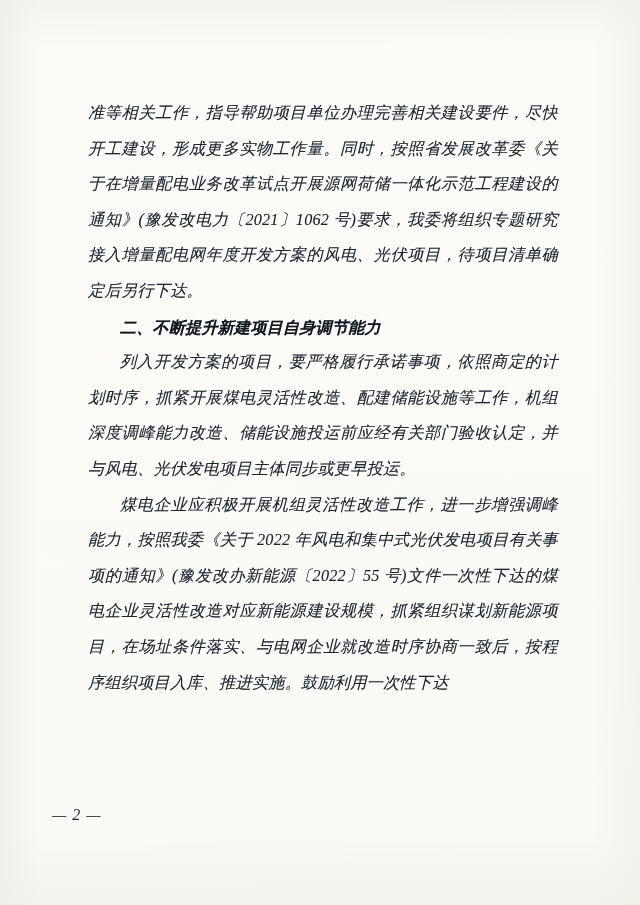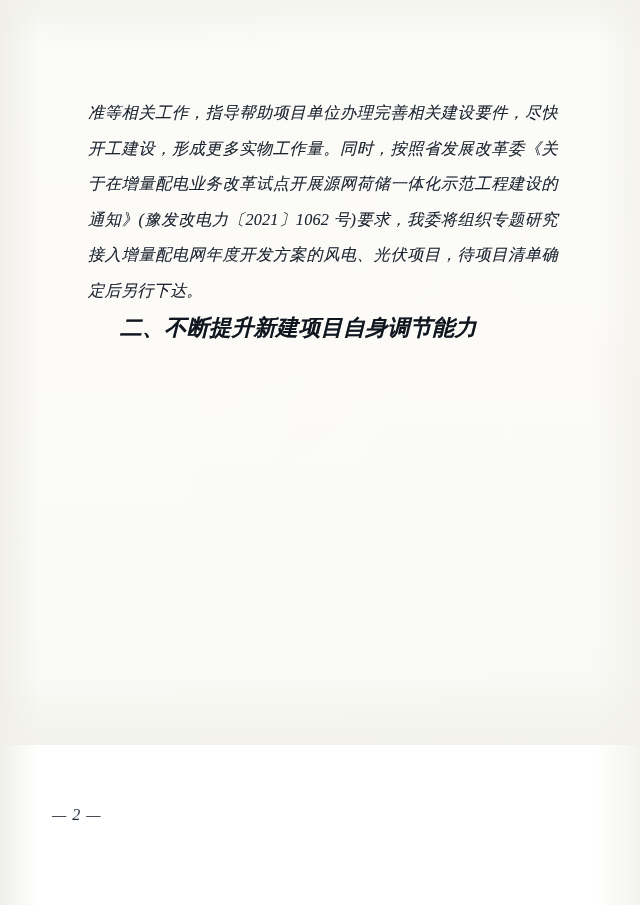--- a/index.html
+++ b/index.html
@@ -9,21 +9,21 @@
   body {
     width: 640px;
     height: 905px;
     background: #ffffff;
     font-family: "Liberation Serif", serif;
     overflow: hidden;
   }
   .page {
     position: relative;
     width: 640px;
-    height: 745px;
+    height: 905px;
     background: #fdfdfb;
     background-image:
       radial-gradient(ellipse at 20% 10%, rgba(250,248,243,1) 0%, rgba(253,252,249,0) 60%),
       radial-gradient(ellipse at 85% 85%, rgba(248,247,242,1) 0%, rgba(253,252,249,0) 55%);
     box-sizing: border-box;
   }
   .paper-tint {
     position: absolute;
     inset: 0;
     background: linear-gradient(180deg, #fbfbf8 0%, #fcfbf8 40%, #f9f9f5 100%);
@@ -46,21 +46,21 @@
     margin: 0 0 0 0;
     font-family: "Liberation Serif", serif;
     font-style: italic;
     font-weight: 500;
     text-shadow: 0 0 0.4px rgba(28,36,48,0.35);
   }
   .indent {
     text-indent: 32px;
   }
   .heading {
-    font-size: 22px;
+    font-size: 16px;
     line-height: 35.6px;
     color: #10161f;
     font-weight: bold;
     font-style: italic;
     text-indent: 32px;
     letter-spacing: 0.3px;
     text-shadow: 0 0 0.5px rgba(16,22,31,0.5);
   }
   .pagefoot {
     position: absolute;
@@ -115,16 +115,18 @@
 <div class="page">
   <div class="paper-tint"></div>
   <div class="smudge-left"></div>
   <div class="smudge-right"></div>
   <div class="smudge-top"></div>
   <div class="smudge-bottom"></div>
 
   <div class="content">
     <p class="para">准等相关工作，指导帮助项目单位办理完善相关建设要件，尽快开工建设，形成更多实物工作量。同时，按照省发展改革委《关于在增量配电业务改革试点开展源网荷储一体化示范工程建设的通知》(豫发改电力〔2021〕1062 号)要求，我委将组织专题研究接入增量配电网年度开发方案的风电、光伏项目，待项目清单确定后另行下达。</p>
     <p class="para heading">二、不断提升新建项目自身调节能力</p>
+    <p class="para indent">列入开发方案的项目，要严格履行承诺事项，依照商定的计划时序，抓紧开展煤电灵活性改造、配建储能设施等工作，机组深度调峰能力改造、储能设施投运前应经有关部门验收认定，并与风电、光伏发电项目主体同步或更早投运。</p>
+    <p class="para indent">煤电企业应积极开展机组灵活性改造工作，进一步增强调峰能力，按照我委《关于 2022 年风电和集中式光伏发电项目有关事项的通知》(豫发改办新能源〔2022〕55 号)文件一次性下达的煤电企业灵活性改造对应新能源建设规模，抓紧组织谋划新能源项目，在场址条件落实、与电网企业就改造时序协商一致后，按程序组织项目入库、推进实施。鼓励利用一次性下达</p>
   </div>
 
   <div class="pagefoot">— 2 —</div>
 </div>
 
 </body></html>

